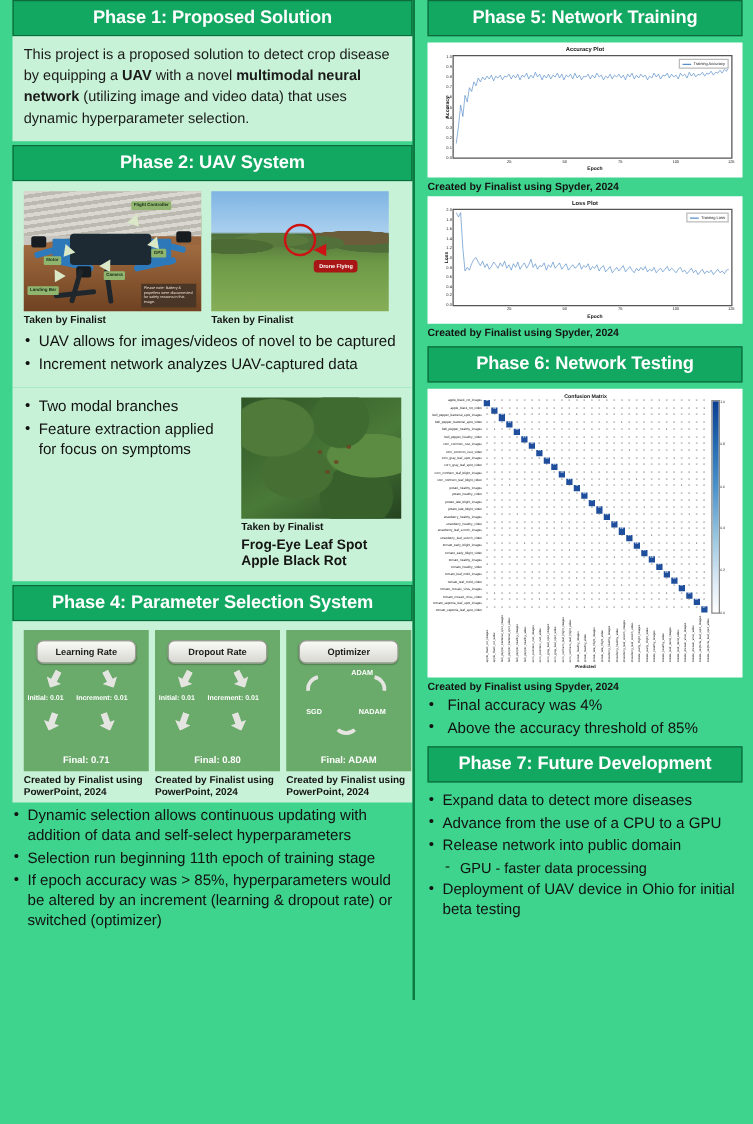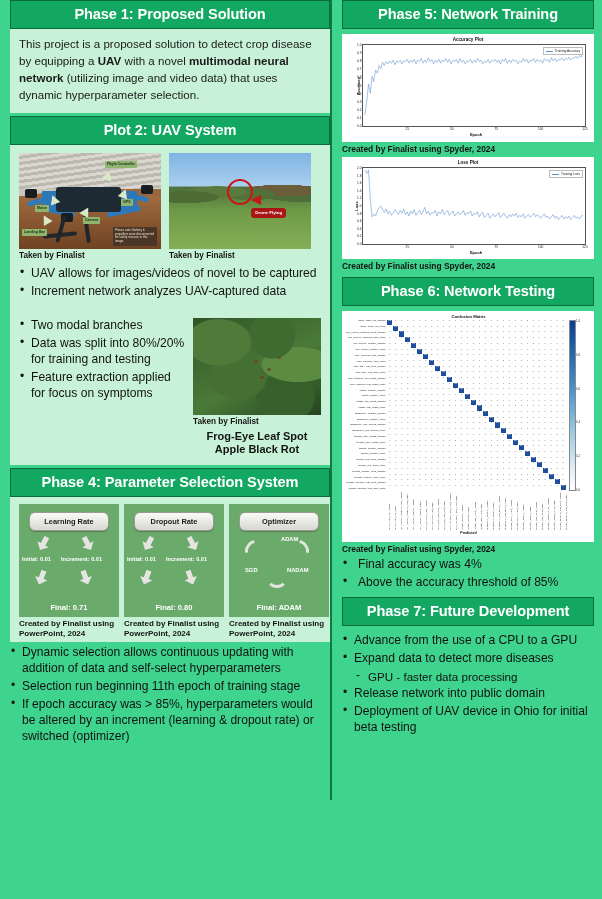--- a/index.html
+++ b/index.html
@@ -72,21 +72,21 @@
 
   .onmint { color: #101010; }
 
   
   .img-row { display: flex; gap: 8px; }
   .figcap {
     font-size: 8.2px; font-weight: bold; color: #141413;
     margin-top: 2px;
   }
   .caption-bold {
-    font-size: 11px; font-weight: bold; text-align: center;
+    font-size: 11px; font-weight: bold; text-align: left;
     color: #141413; line-height: 1.24; margin-top: 4px;
   }
 
   
   .photo { position: relative; overflow: hidden; border: 0; }
   .photo-drone {
     width: 142px; height: 96px;
     background: linear-gradient(170deg,#cfcdc6 0%,#c8c6bf 36%,#9e6b42 37%,#8a5733 100%);
   }
   .blind { position:absolute; top:0; left:0; right:0; height:38%;
@@ -240,21 +240,21 @@
 
   <div class="body-cols">
 
     <div class="col-left">
 
       <div class="sec-head">Phase 1: Proposed Solution</div>
       <div class="panel" style="padding-bottom:9px">
         <p class="intro"><span>This project is a proposed solution to detect crop disease by equipping a </span><b>UAV</b><span> with a novel </span><b>multimodal neural network</b><span> (utilizing image and video data) that uses dynamic hyperparameter selection.</span></p>
       </div>
 
-      <div class="sec-head" style="margin-top:3px">Plot 2: UAV System</div>
+      <div class="sec-head" style="margin-top:3px">Phase 2: UAV System</div>
       <div class="panel" style="padding-top:8px">
         <div class="img-row">
 
           <div>
             <div class="photo photo-drone">
               <div class="blind"></div>
               <div class="tabletop"></div>
               <div class="drone-arm" style="left:8px;  top:44px; width:36px; transform:rotate(-16deg);"></div>
               <div class="drone-arm" style="left:92px; top:40px; width:38px; transform:rotate(14deg);"></div>
               <div class="drone-arm" style="left:22px; top:56px; width:34px; transform:rotate(12deg);"></div>
@@ -295,21 +295,20 @@
 
         <ul class="bullets" style="margin-top:6px">
           <li>UAV allows for images/videos of novel to be captured</li>
           <li>Increment network analyzes UAV-captured data</li>
         </ul>
       </div>
 
       <div class="panel" style="display:flex; gap:8px; padding-top:8px;">
         <ul class="bullets" style="flex:1">
           <li>Two modal branches</li>
-          <li>Data was split into 80%/20% for training and testing</li>
           <li>Feature extraction applied for focus on symptoms</li>
         </ul>
         <div>
           <div class="photo photo-leaf">
             <div class="leafspot" style="left:48%; top:44%;"></div>
             <div class="leafspot" style="left:58%; top:52%;"></div>
             <div class="leafspot" style="left:52%; top:60%;"></div>
             <div class="leafspot" style="left:66%; top:40%;"></div>
           </div>
           <div class="figcap">Taken by Finalist</div>
@@ -1432,21 +1431,21 @@
       </div>
       <div class="credit-mint">Created by Finalist using Spyder, 2024</div>
 
       <ul class="bullets">
         <li class="onmint" style="padding-left:16px">Final accuracy was 4%</li>
         <li class="onmint" style="padding-left:16px">Above the accuracy threshold of 85%</li>
       </ul>
 
       <div class="sec-head" style="margin-top:6px">Phase 7: Future Development</div>
       <ul class="bullets" style="margin-top:7px" id="p7list">
+          <li class="onmint">Expand data to detect more diseases</li>
           <li class="onmint">Advance from the use of a CPU to a GPU</li>
-          <li class="onmint">Expand data to detect more diseases</li>
+          <li class="onmint">Release network into public domain</li>
           <li class="onmint sub">GPU - faster data processing</li>
-          <li class="onmint">Release network into public domain</li>
           <li class="onmint">Deployment of UAV device in Ohio for initial beta testing</li>
         </ul>
     </div>
   </div>
 </div>
 
 </body></html>

